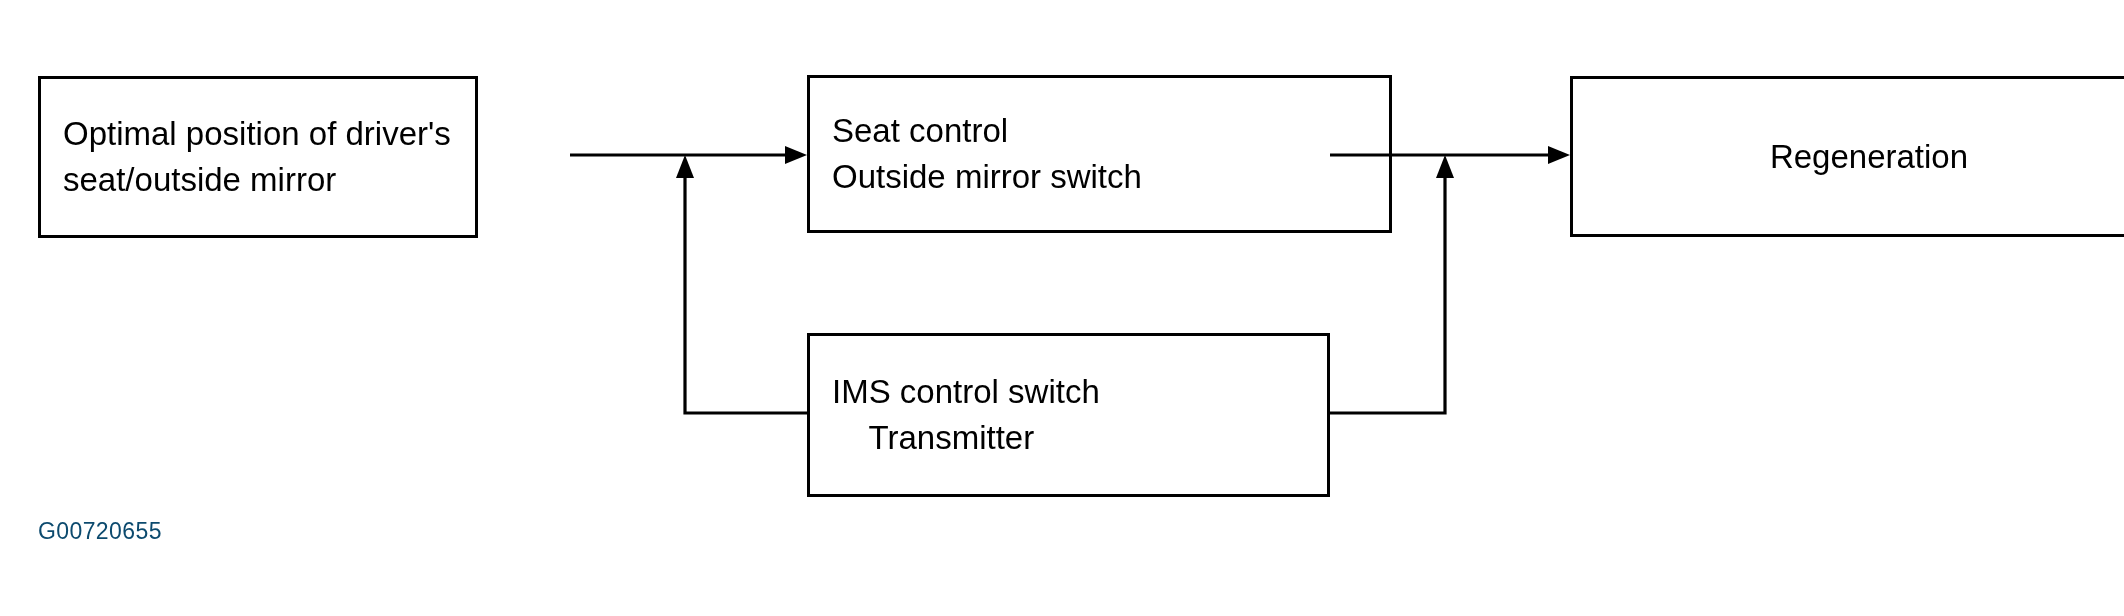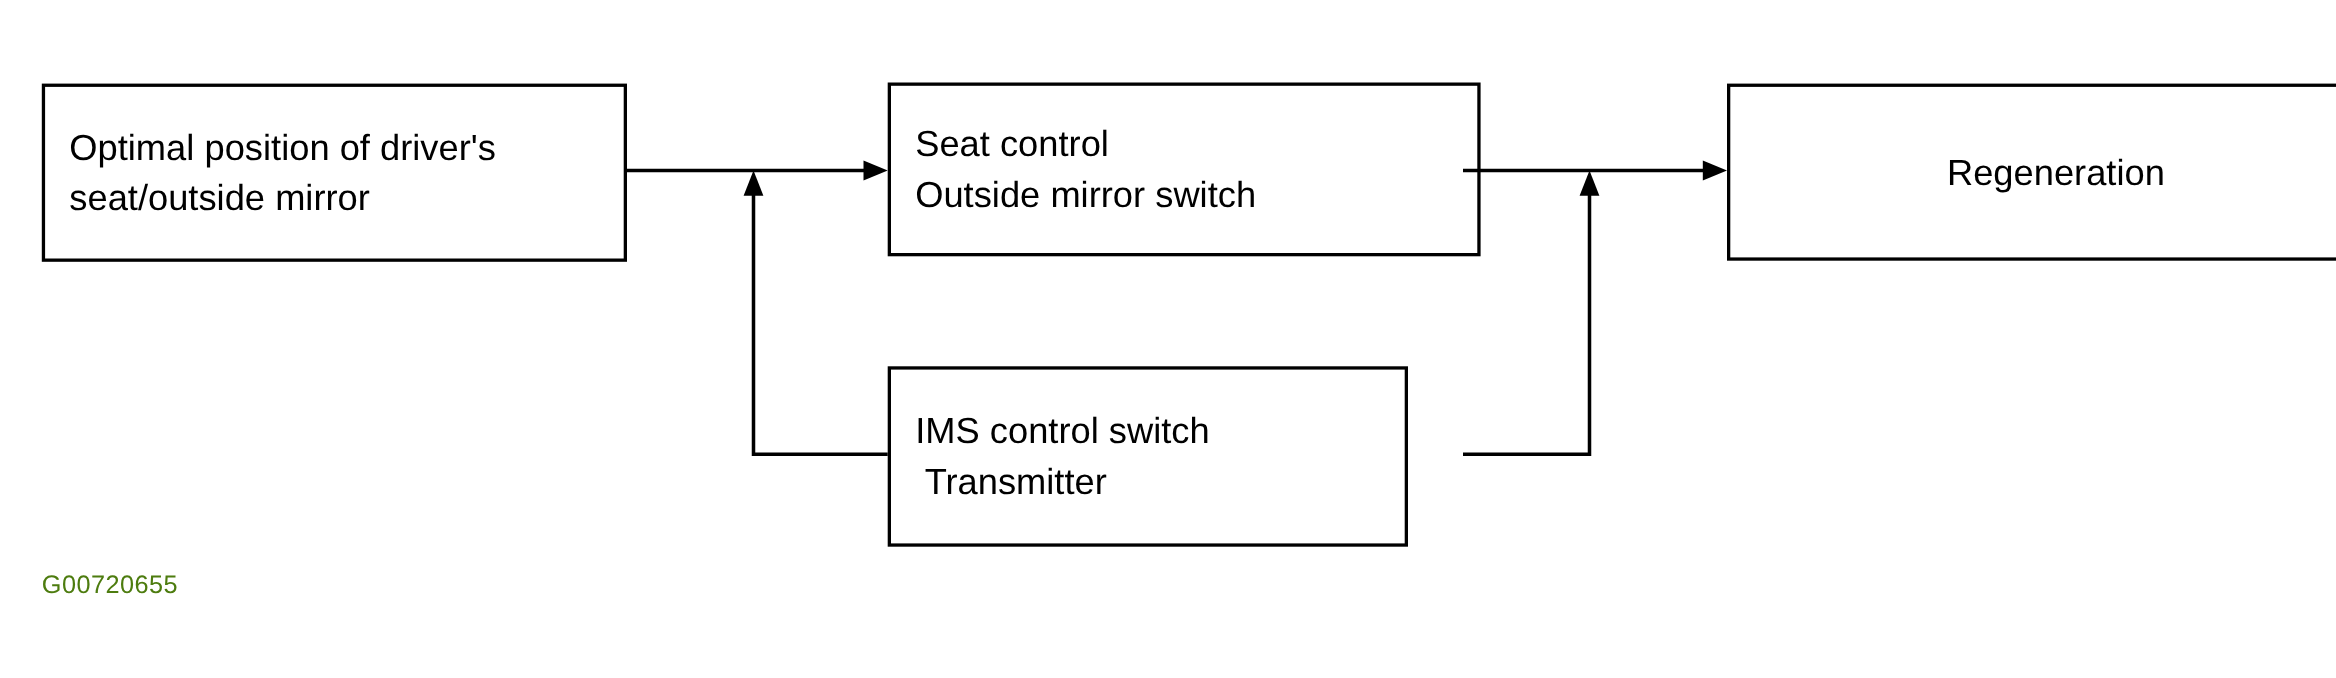--- a/index.html
+++ b/index.html
@@ -35,27 +35,28 @@
   }
   .node.align-left .line {
     text-align: left;
     padding-left: 22px;
   }
   .node.align-center .line {
     text-align: center;
     padding: 0;
   }
   .node .line.indent {
-    padding-left: 22px;
+    padding-left: 34px;
+    margin-left: 16px;
   }
   
-  #node-optimal-position { left: 38px;  top: 76px;  width: 532px; height: 162px; }
-  #node-seat-control     { left: 807px; top: 75px;  width: 539px; height: 158px; }
+  #node-optimal-position { left: 38px;  top: 76px;  width: 440px; height: 162px; }
+  #node-seat-control     { left: 807px; top: 75px;  width: 585px; height: 158px; }
   #node-regeneration     { left: 1570px;top: 76px;  width: 598px; height: 161px; }
-  #node-ims-switch       { left: 807px; top: 333px; width: 473px; height: 164px; }
+  #node-ims-switch       { left: 807px; top: 333px; width: 523px; height: 164px; }
 
   
   #connectors {
     position: absolute;
     left: 0;
     top: 0;
     width: 2124px;
     height: 616px;
     pointer-events: none;
   }
@@ -66,21 +67,21 @@
   }
   #connectors polygon { fill: #000000; }
 
   
   #figure-caption {
     position: absolute;
     left: 38px;
     top: 518px;
     font-size: 23px;
     letter-spacing: 0.4px;
-    color: #4d7c0f;
+    color: #0c4a6e;
     white-space: pre;
   }
 </style>
 </head>
 <body>
 
 <div id="canvas">
 
   <div class="node align-left" id="node-optimal-position">
     <div class="line">Optimal position of driver's</div>

